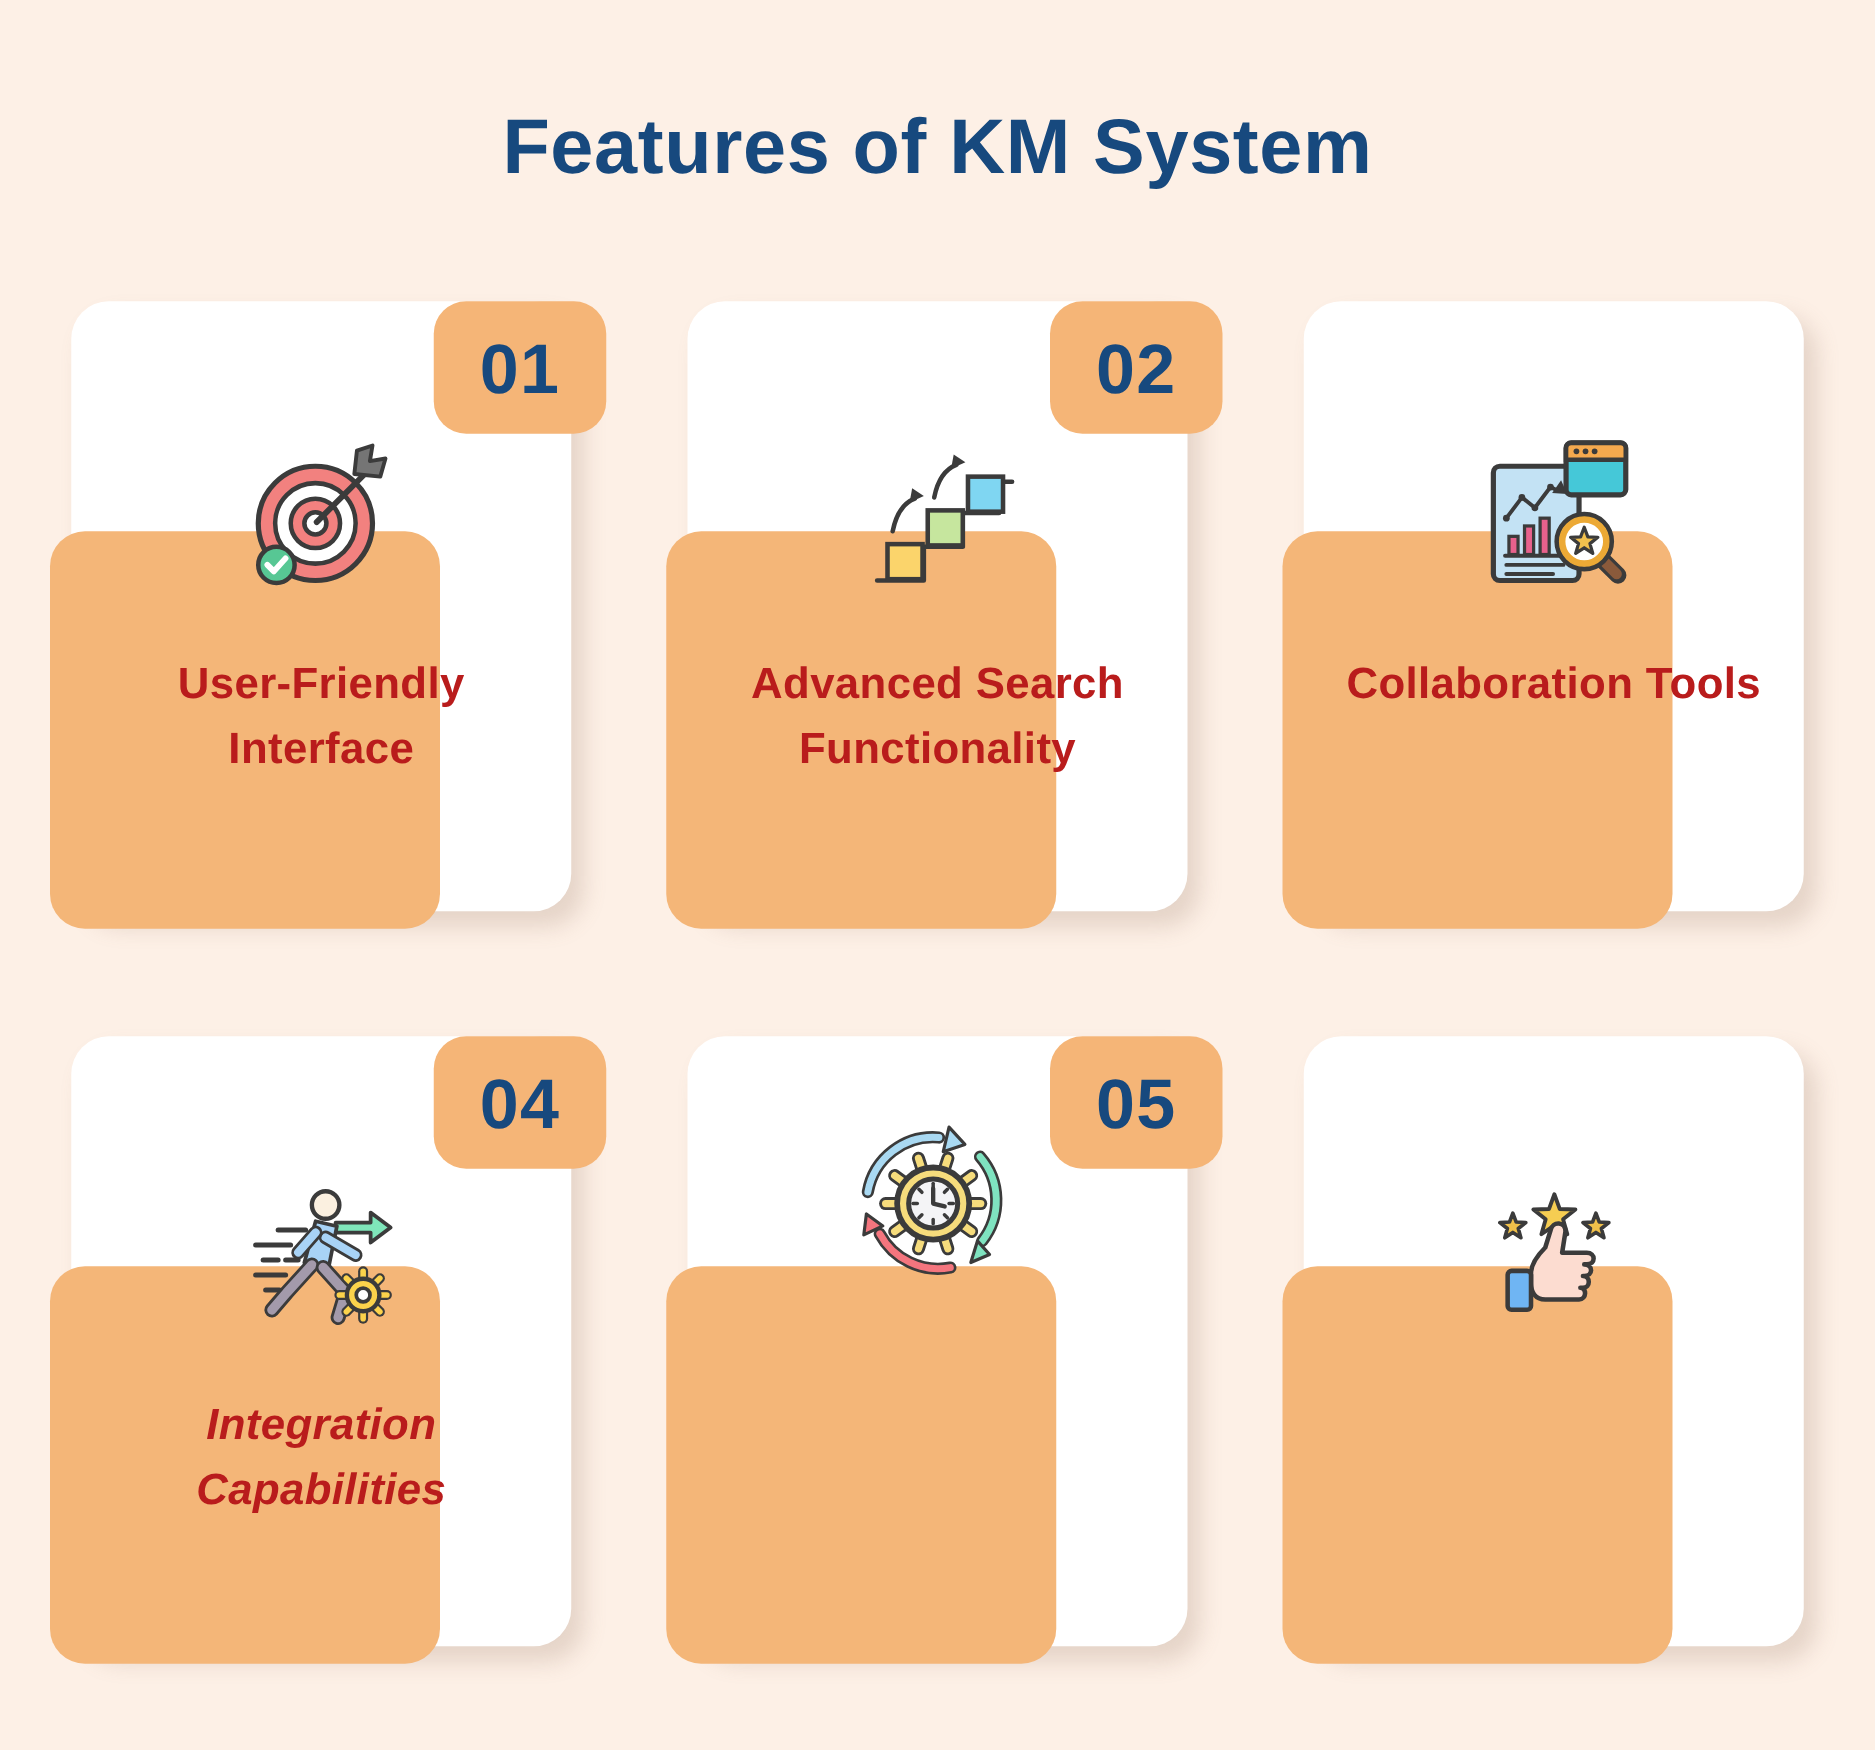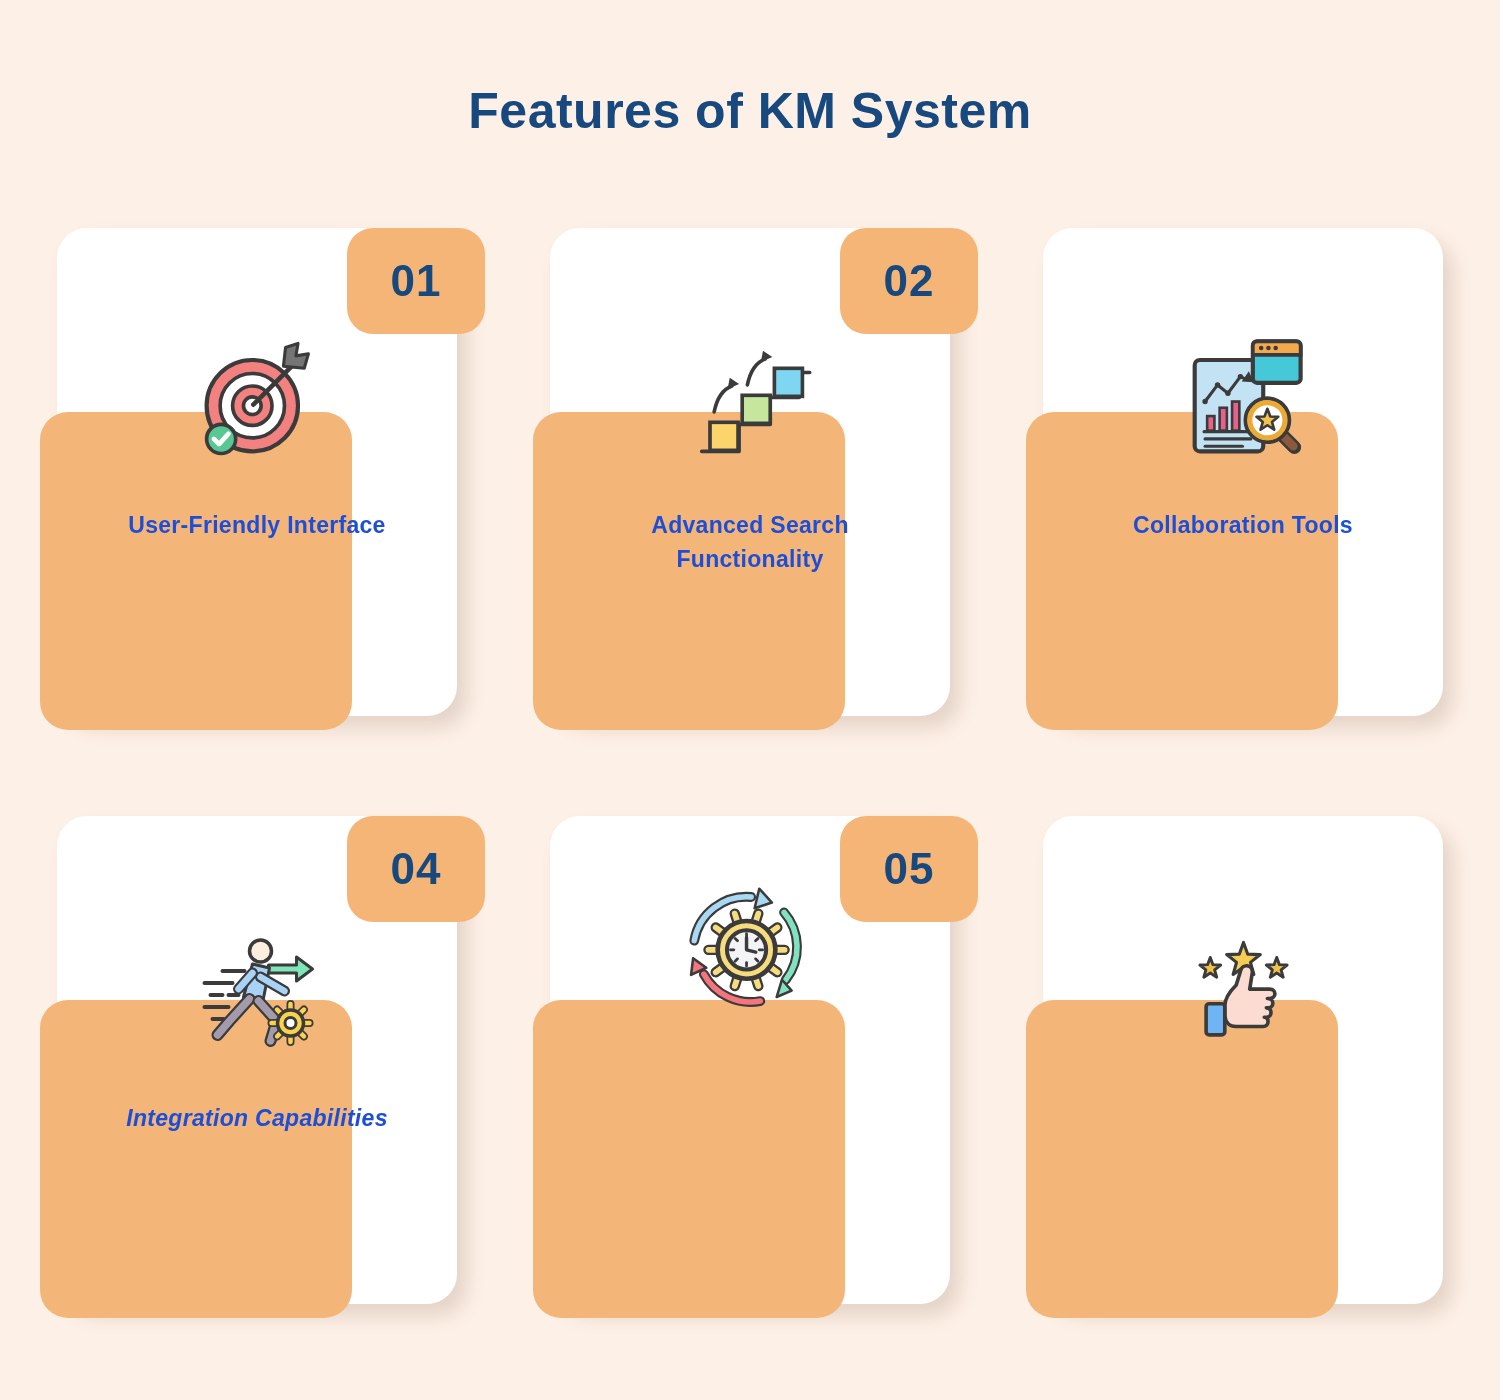--- a/index.html
+++ b/index.html
@@ -5,21 +5,21 @@
   html,body{margin:0;padding:0;}
   .page{
     width:1500px;height:1400px;overflow:hidden;
     background:#FDF0E6;
     font-family:"Liberation Sans","DejaVu Sans",sans-serif;
     position:relative;
   }
   .page-title{
     margin:0;padding-top:82px;
     text-align:center;
-    font-size:50px;font-weight:700;letter-spacing:0.5px;
+    font-size:62px;font-weight:700;letter-spacing:0.5px;
     color:#17497E;
   }
   .cards-grid{
     margin-top:88px;
     padding:0 57px;
     display:grid;
     grid-template-columns:repeat(3,400px);
     justify-content:space-between;
     row-gap:100px;
   }
@@ -36,35 +36,35 @@
     content:"";position:absolute;z-index:-1;
     left:-17px;bottom:-14px;
     width:312px;height:318px;
     background:#F4B678;border-radius:28px;
   }
   .number-badge{
     position:absolute;top:0;right:-28px;
     width:138px;height:106px;
     background:#F5B577;border-radius:26px;
     display:flex;align-items:center;justify-content:center;
-    color:#17497E;font-size:44px;font-weight:700;letter-spacing:1px;
+    color:#17497E;font-size:56px;font-weight:700;letter-spacing:1px;
   }
   .icon-wrap{
     display:flex;align-items:center;justify-content:center;
     margin-top:105px;height:135px;
   }
   .card--4 .icon-wrap{margin-top:115px;height:125px;}
   .card--5 .icon-wrap{margin-top:60px;height:150px;}
   .card--6 .icon-wrap{margin-top:115px;height:135px;}
   .card-label{
     margin:40px 0 0 0;
     max-width:340px;
     text-align:center;
-    color:#1d4ed8;
-    font-size:23px;font-weight:700;letter-spacing:0.3px;
+    color:#b91c1c;
+    font-size:35px;font-weight:700;letter-spacing:0.3px;
     line-height:1.48;
   }
   .card--4 .card-label{margin-top:45px;font-style:italic;}
   .card--5 .card-label{margin-top:25px;max-width:300px;}
   .card--6 .card-label{margin-top:30px;}
   svg{display:block;}
 </style>
 </head>
 <body>
 

